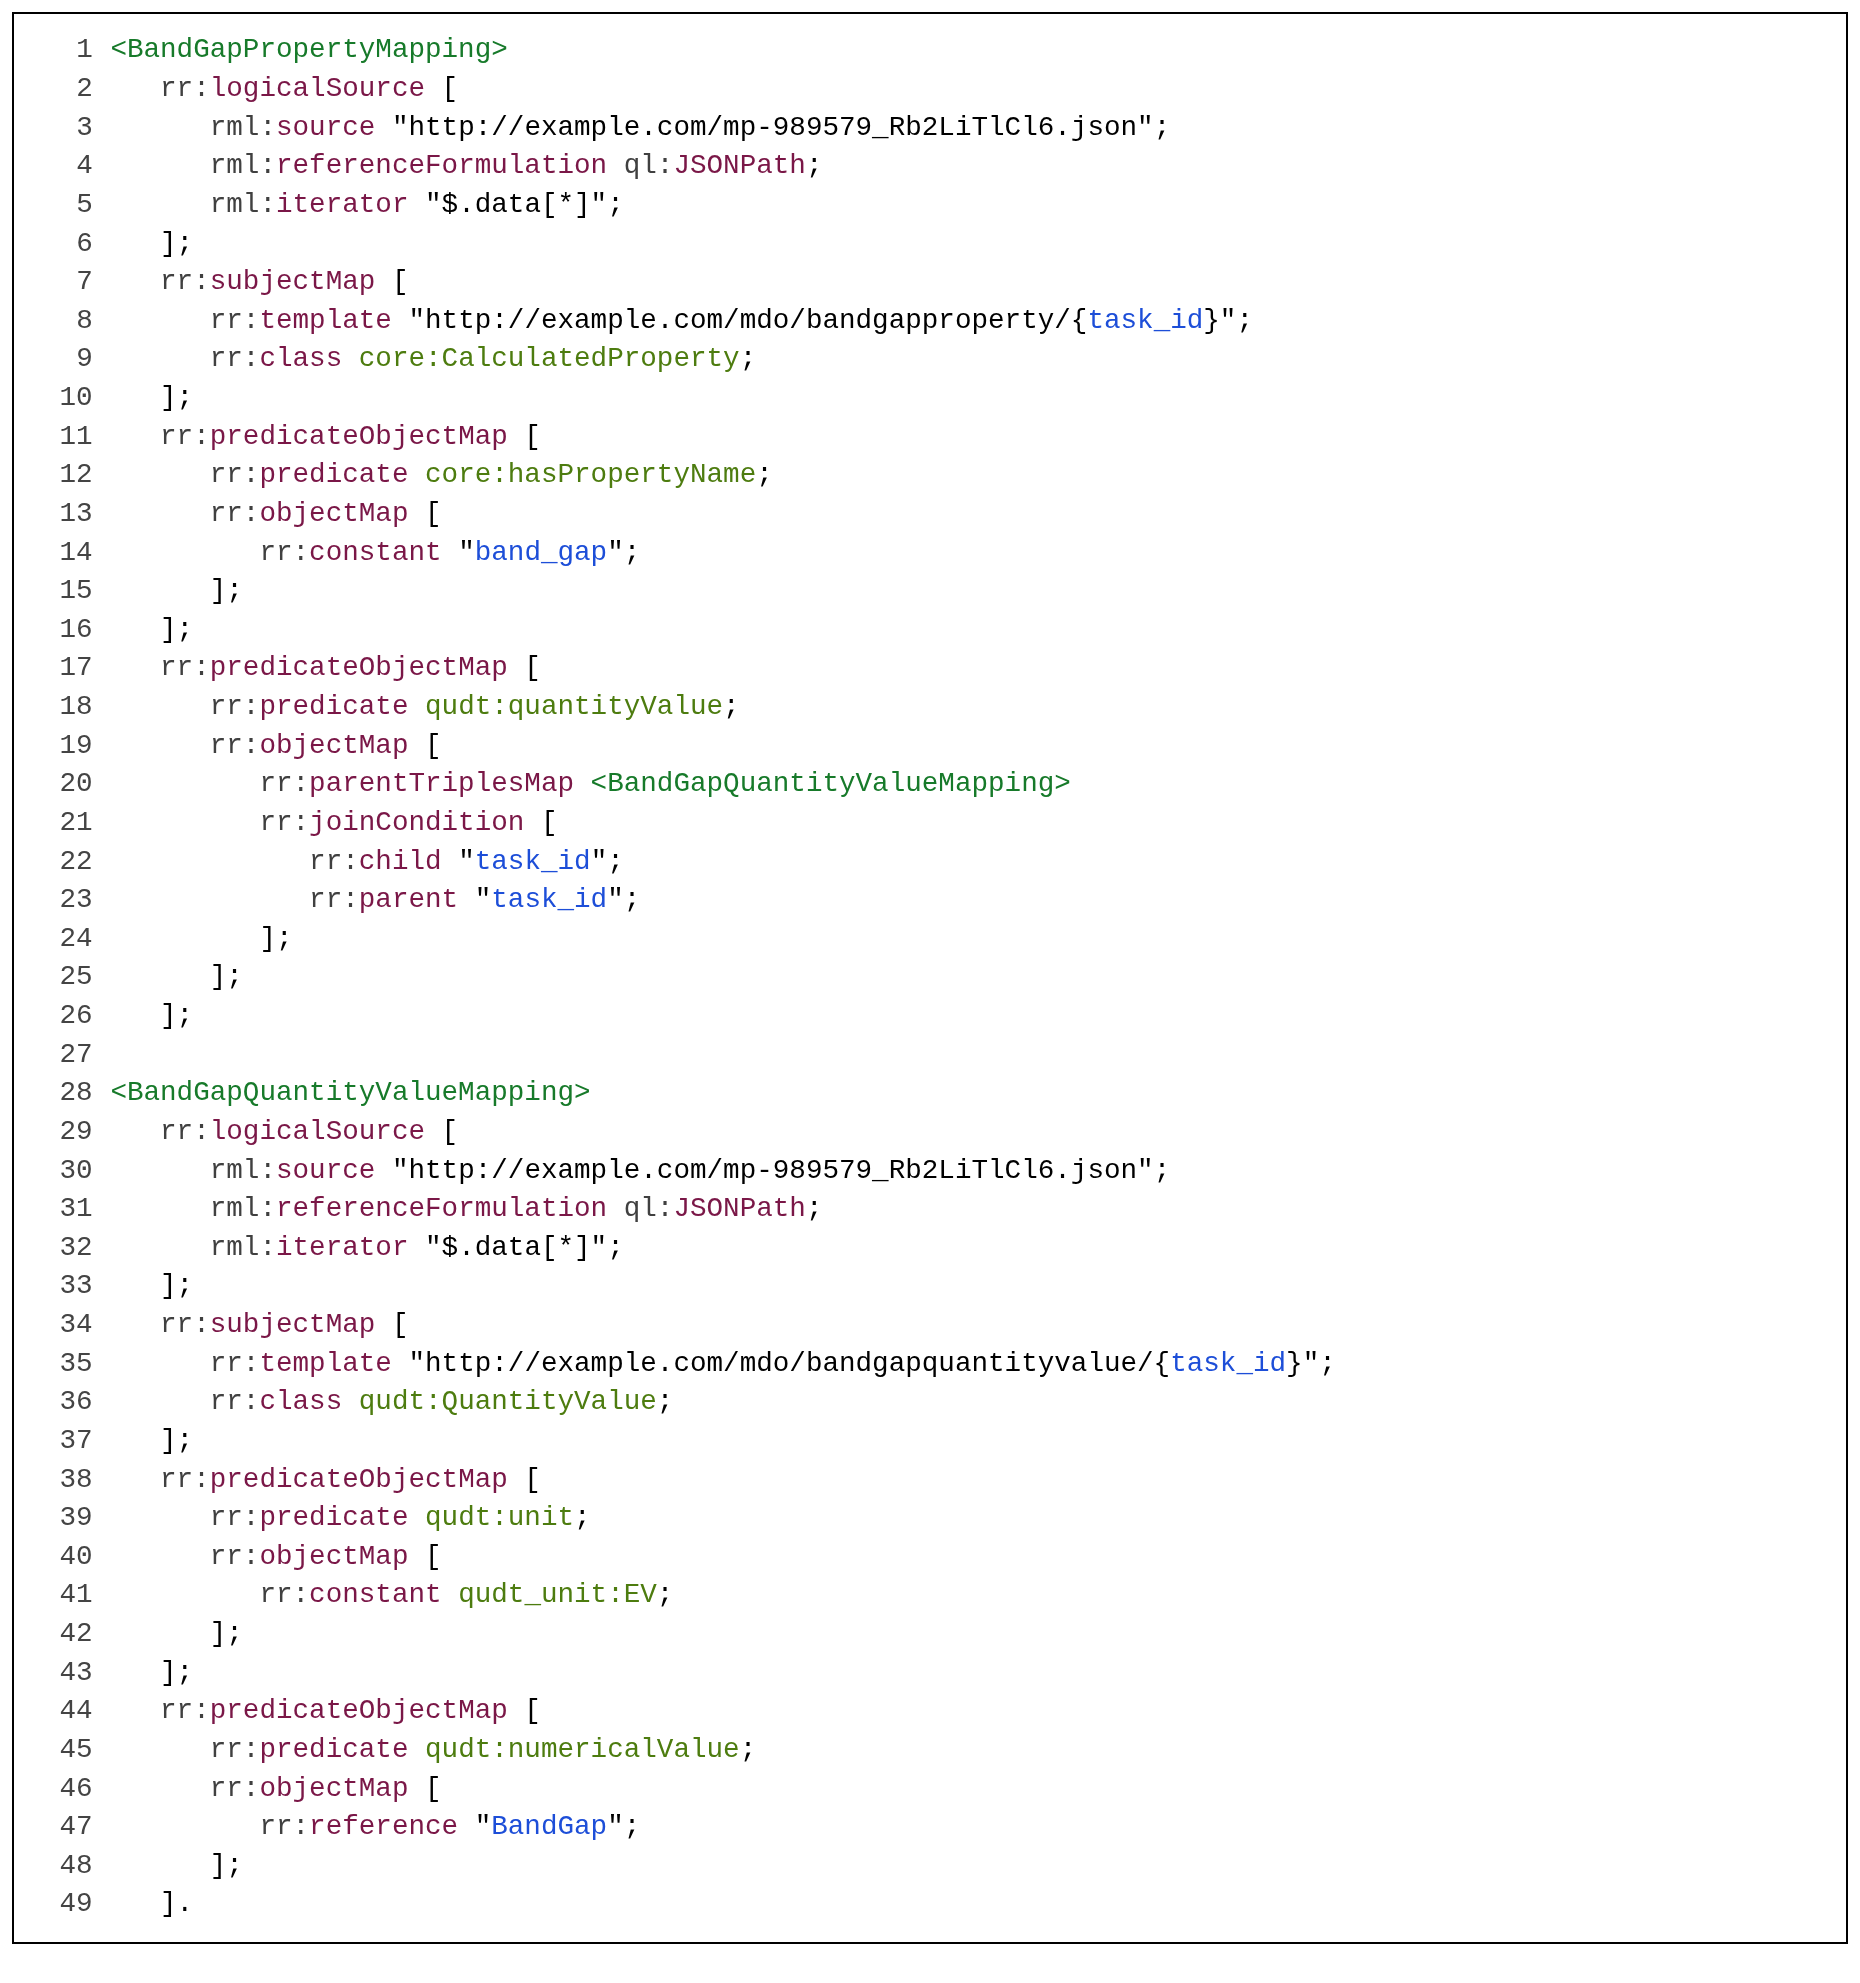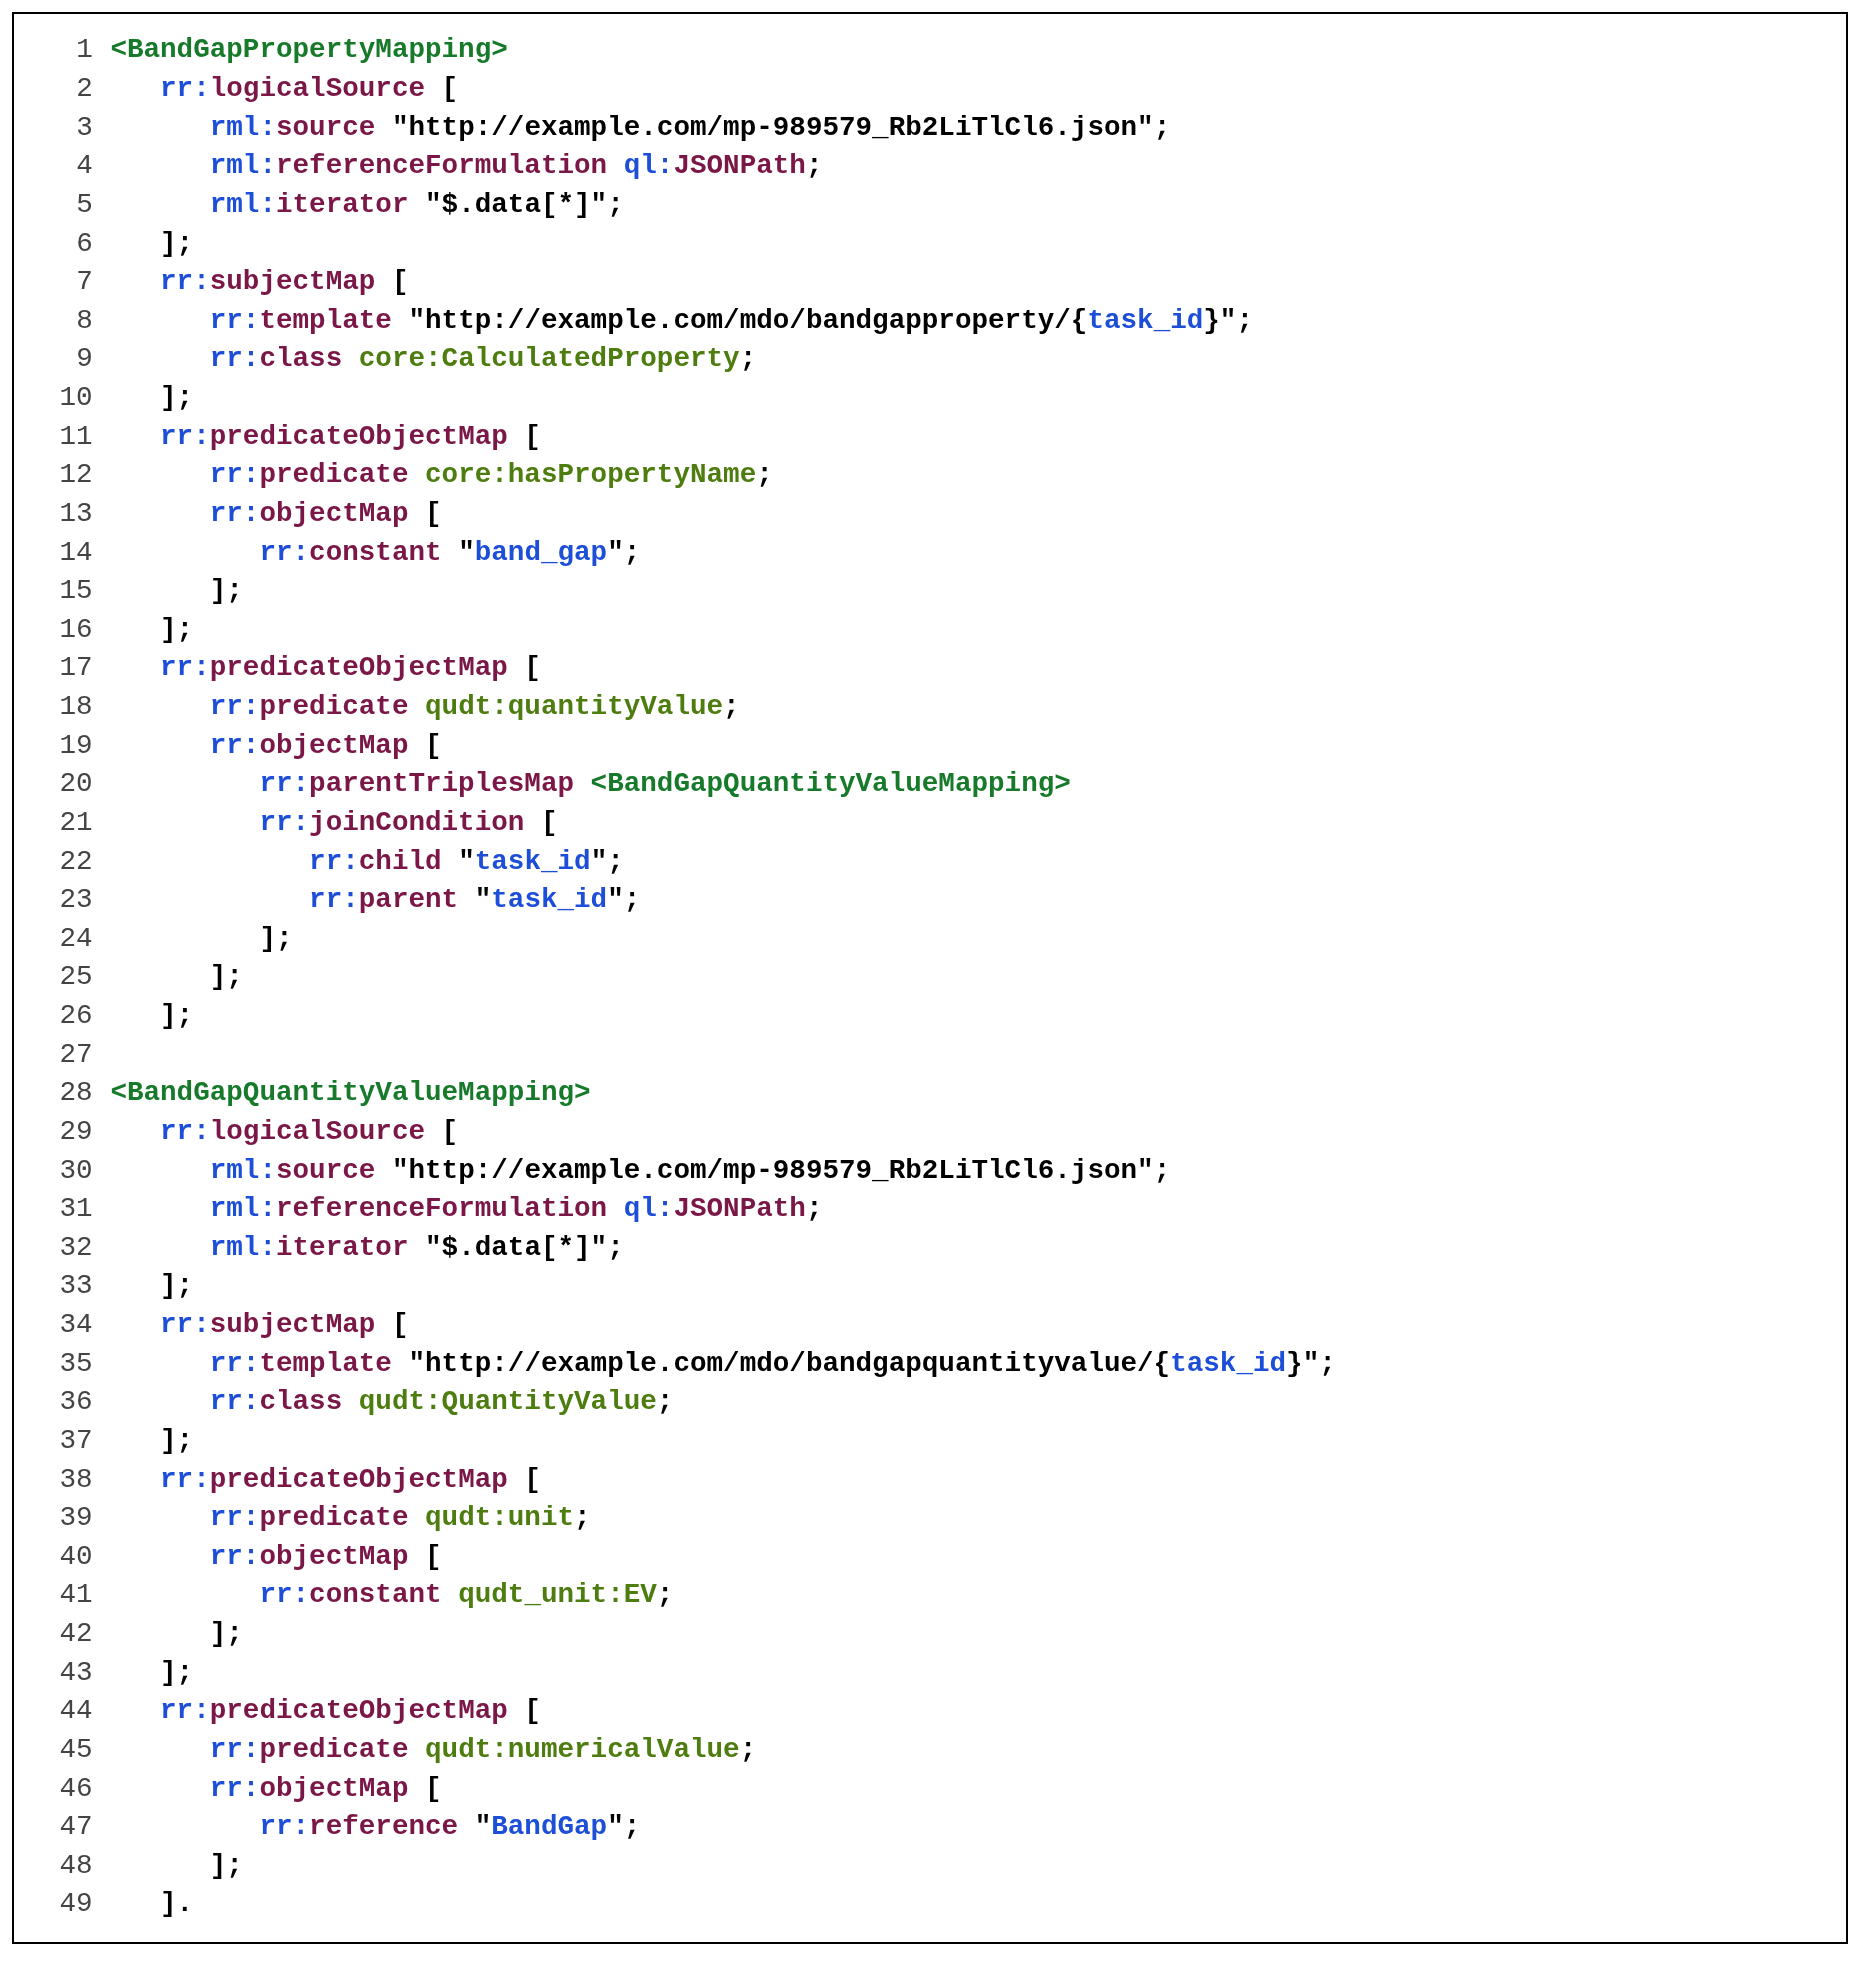--- a/index.html
+++ b/index.html
@@ -25,24 +25,23 @@
   .lineno {
     width: 69px;
     text-align: right;
     padding-right: 17.7px;
     color: #444;
     flex-shrink: 0;
   }
   .code {
     flex: 0 0 auto;
     white-space: pre;
-    font-weight: bold;
   }
   .tag       { color: #177a2a; }   
-  .prefix    { color: #1d4ed8; }   
+  .prefix    { color: #404040; }   
   .term      { color: #7a1747; }   
   .str       { color: #000; }
   .tmplvar   { color: #1d4ed8; }   
   .cls       { color: #4d7c0f; }   
   .punct     { color: #000; }
 </style>
 </head>
 <body>
 
 <div class="frame" id="code-root"><div class="line"><span class="lineno">1</span><span class="code"><span></span><span class="tag">&lt;BandGapPropertyMapping&gt;</span></span></div><div class="line"><span class="lineno">2</span><span class="code"><span>   </span><span class="prefix">rr:</span><span class="term">logicalSource</span><span class="punct"> [</span></span></div><div class="line"><span class="lineno">3</span><span class="code"><span>      </span><span class="prefix">rml:</span><span class="term">source</span><span class="punct"> </span><span class="str">"http://example.com/mp-989579_Rb2LiTlCl6.json"</span><span class="punct">;</span></span></div><div class="line"><span class="lineno">4</span><span class="code"><span>      </span><span class="prefix">rml:</span><span class="term">referenceFormulation</span><span class="punct"> </span><span class="prefix">ql:</span><span class="term">JSONPath</span><span class="punct">;</span></span></div><div class="line"><span class="lineno">5</span><span class="code"><span>      </span><span class="prefix">rml:</span><span class="term">iterator</span><span class="punct"> </span><span class="str">"$.data[*]"</span><span class="punct">;</span></span></div><div class="line"><span class="lineno">6</span><span class="code"><span>   </span><span class="punct">];</span></span></div><div class="line"><span class="lineno">7</span><span class="code"><span>   </span><span class="prefix">rr:</span><span class="term">subjectMap</span><span class="punct"> [</span></span></div><div class="line"><span class="lineno">8</span><span class="code"><span>      </span><span class="prefix">rr:</span><span class="term">template</span><span class="punct"> </span><span class="str">"http://example.com/mdo/bandgapproperty/{</span><span class="tmplvar">task_id</span><span class="str">}"</span><span class="punct">;</span></span></div><div class="line"><span class="lineno">9</span><span class="code"><span>      </span><span class="prefix">rr:</span><span class="term">class</span><span class="punct"> </span><span class="cls">core:CalculatedProperty</span><span class="punct">;</span></span></div><div class="line"><span class="lineno">10</span><span class="code"><span>   </span><span class="punct">];</span></span></div><div class="line"><span class="lineno">11</span><span class="code"><span>   </span><span class="prefix">rr:</span><span class="term">predicateObjectMap</span><span class="punct"> [</span></span></div><div class="line"><span class="lineno">12</span><span class="code"><span>      </span><span class="prefix">rr:</span><span class="term">predicate</span><span class="punct"> </span><span class="cls">core:hasPropertyName</span><span class="punct">;</span></span></div><div class="line"><span class="lineno">13</span><span class="code"><span>      </span><span class="prefix">rr:</span><span class="term">objectMap</span><span class="punct"> [</span></span></div><div class="line"><span class="lineno">14</span><span class="code"><span>         </span><span class="prefix">rr:</span><span class="term">constant</span><span class="punct"> </span><span class="str">"</span><span class="tmplvar">band_gap</span><span class="str">"</span><span class="punct">;</span></span></div><div class="line"><span class="lineno">15</span><span class="code"><span>      </span><span class="punct">];</span></span></div><div class="line"><span class="lineno">16</span><span class="code"><span>   </span><span class="punct">];</span></span></div><div class="line"><span class="lineno">17</span><span class="code"><span>   </span><span class="prefix">rr:</span><span class="term">predicateObjectMap</span><span class="punct"> [</span></span></div><div class="line"><span class="lineno">18</span><span class="code"><span>      </span><span class="prefix">rr:</span><span class="term">predicate</span><span class="punct"> </span><span class="cls">qudt:quantityValue</span><span class="punct">;</span></span></div><div class="line"><span class="lineno">19</span><span class="code"><span>      </span><span class="prefix">rr:</span><span class="term">objectMap</span><span class="punct"> [</span></span></div><div class="line"><span class="lineno">20</span><span class="code"><span>         </span><span class="prefix">rr:</span><span class="term">parentTriplesMap</span><span class="punct"> </span><span class="tag">&lt;BandGapQuantityValueMapping&gt;</span></span></div><div class="line"><span class="lineno">21</span><span class="code"><span>         </span><span class="prefix">rr:</span><span class="term">joinCondition</span><span class="punct"> [</span></span></div><div class="line"><span class="lineno">22</span><span class="code"><span>            </span><span class="prefix">rr:</span><span class="term">child</span><span class="punct"> </span><span class="str">"</span><span class="tmplvar">task_id</span><span class="str">"</span><span class="punct">;</span></span></div><div class="line"><span class="lineno">23</span><span class="code"><span>            </span><span class="prefix">rr:</span><span class="term">parent</span><span class="punct"> </span><span class="str">"</span><span class="tmplvar">task_id</span><span class="str">"</span><span class="punct">;</span></span></div><div class="line"><span class="lineno">24</span><span class="code"><span>         </span><span class="punct">];</span></span></div><div class="line"><span class="lineno">25</span><span class="code"><span>      </span><span class="punct">];</span></span></div><div class="line"><span class="lineno">26</span><span class="code"><span>   </span><span class="punct">];</span></span></div><div class="line"><span class="lineno">27</span><span class="code"><span></span></span></div><div class="line"><span class="lineno">28</span><span class="code"><span></span><span class="tag">&lt;BandGapQuantityValueMapping&gt;</span></span></div><div class="line"><span class="lineno">29</span><span class="code"><span>   </span><span class="prefix">rr:</span><span class="term">logicalSource</span><span class="punct"> [</span></span></div><div class="line"><span class="lineno">30</span><span class="code"><span>      </span><span class="prefix">rml:</span><span class="term">source</span><span class="punct"> </span><span class="str">"http://example.com/mp-989579_Rb2LiTlCl6.json"</span><span class="punct">;</span></span></div><div class="line"><span class="lineno">31</span><span class="code"><span>      </span><span class="prefix">rml:</span><span class="term">referenceFormulation</span><span class="punct"> </span><span class="prefix">ql:</span><span class="term">JSONPath</span><span class="punct">;</span></span></div><div class="line"><span class="lineno">32</span><span class="code"><span>      </span><span class="prefix">rml:</span><span class="term">iterator</span><span class="punct"> </span><span class="str">"$.data[*]"</span><span class="punct">;</span></span></div><div class="line"><span class="lineno">33</span><span class="code"><span>   </span><span class="punct">];</span></span></div><div class="line"><span class="lineno">34</span><span class="code"><span>   </span><span class="prefix">rr:</span><span class="term">subjectMap</span><span class="punct"> [</span></span></div><div class="line"><span class="lineno">35</span><span class="code"><span>      </span><span class="prefix">rr:</span><span class="term">template</span><span class="punct"> </span><span class="str">"http://example.com/mdo/bandgapquantityvalue/{</span><span class="tmplvar">task_id</span><span class="str">}"</span><span class="punct">;</span></span></div><div class="line"><span class="lineno">36</span><span class="code"><span>      </span><span class="prefix">rr:</span><span class="term">class</span><span class="punct"> </span><span class="cls">qudt:QuantityValue</span><span class="punct">;</span></span></div><div class="line"><span class="lineno">37</span><span class="code"><span>   </span><span class="punct">];</span></span></div><div class="line"><span class="lineno">38</span><span class="code"><span>   </span><span class="prefix">rr:</span><span class="term">predicateObjectMap</span><span class="punct"> [</span></span></div><div class="line"><span class="lineno">39</span><span class="code"><span>      </span><span class="prefix">rr:</span><span class="term">predicate</span><span class="punct"> </span><span class="cls">qudt:unit</span><span class="punct">;</span></span></div><div class="line"><span class="lineno">40</span><span class="code"><span>      </span><span class="prefix">rr:</span><span class="term">objectMap</span><span class="punct"> [</span></span></div><div class="line"><span class="lineno">41</span><span class="code"><span>         </span><span class="prefix">rr:</span><span class="term">constant</span><span class="punct"> </span><span class="cls">qudt_unit:EV</span><span class="punct">;</span></span></div><div class="line"><span class="lineno">42</span><span class="code"><span>      </span><span class="punct">];</span></span></div><div class="line"><span class="lineno">43</span><span class="code"><span>   </span><span class="punct">];</span></span></div><div class="line"><span class="lineno">44</span><span class="code"><span>   </span><span class="prefix">rr:</span><span class="term">predicateObjectMap</span><span class="punct"> [</span></span></div><div class="line"><span class="lineno">45</span><span class="code"><span>      </span><span class="prefix">rr:</span><span class="term">predicate</span><span class="punct"> </span><span class="cls">qudt:numericalValue</span><span class="punct">;</span></span></div><div class="line"><span class="lineno">46</span><span class="code"><span>      </span><span class="prefix">rr:</span><span class="term">objectMap</span><span class="punct"> [</span></span></div><div class="line"><span class="lineno">47</span><span class="code"><span>         </span><span class="prefix">rr:</span><span class="term">reference</span><span class="punct"> </span><span class="str">"</span><span class="tmplvar">BandGap</span><span class="str">"</span><span class="punct">;</span></span></div><div class="line"><span class="lineno">48</span><span class="code"><span>      </span><span class="punct">];</span></span></div><div class="line"><span class="lineno">49</span><span class="code"><span>   </span><span class="punct">].</span></span></div></div>

